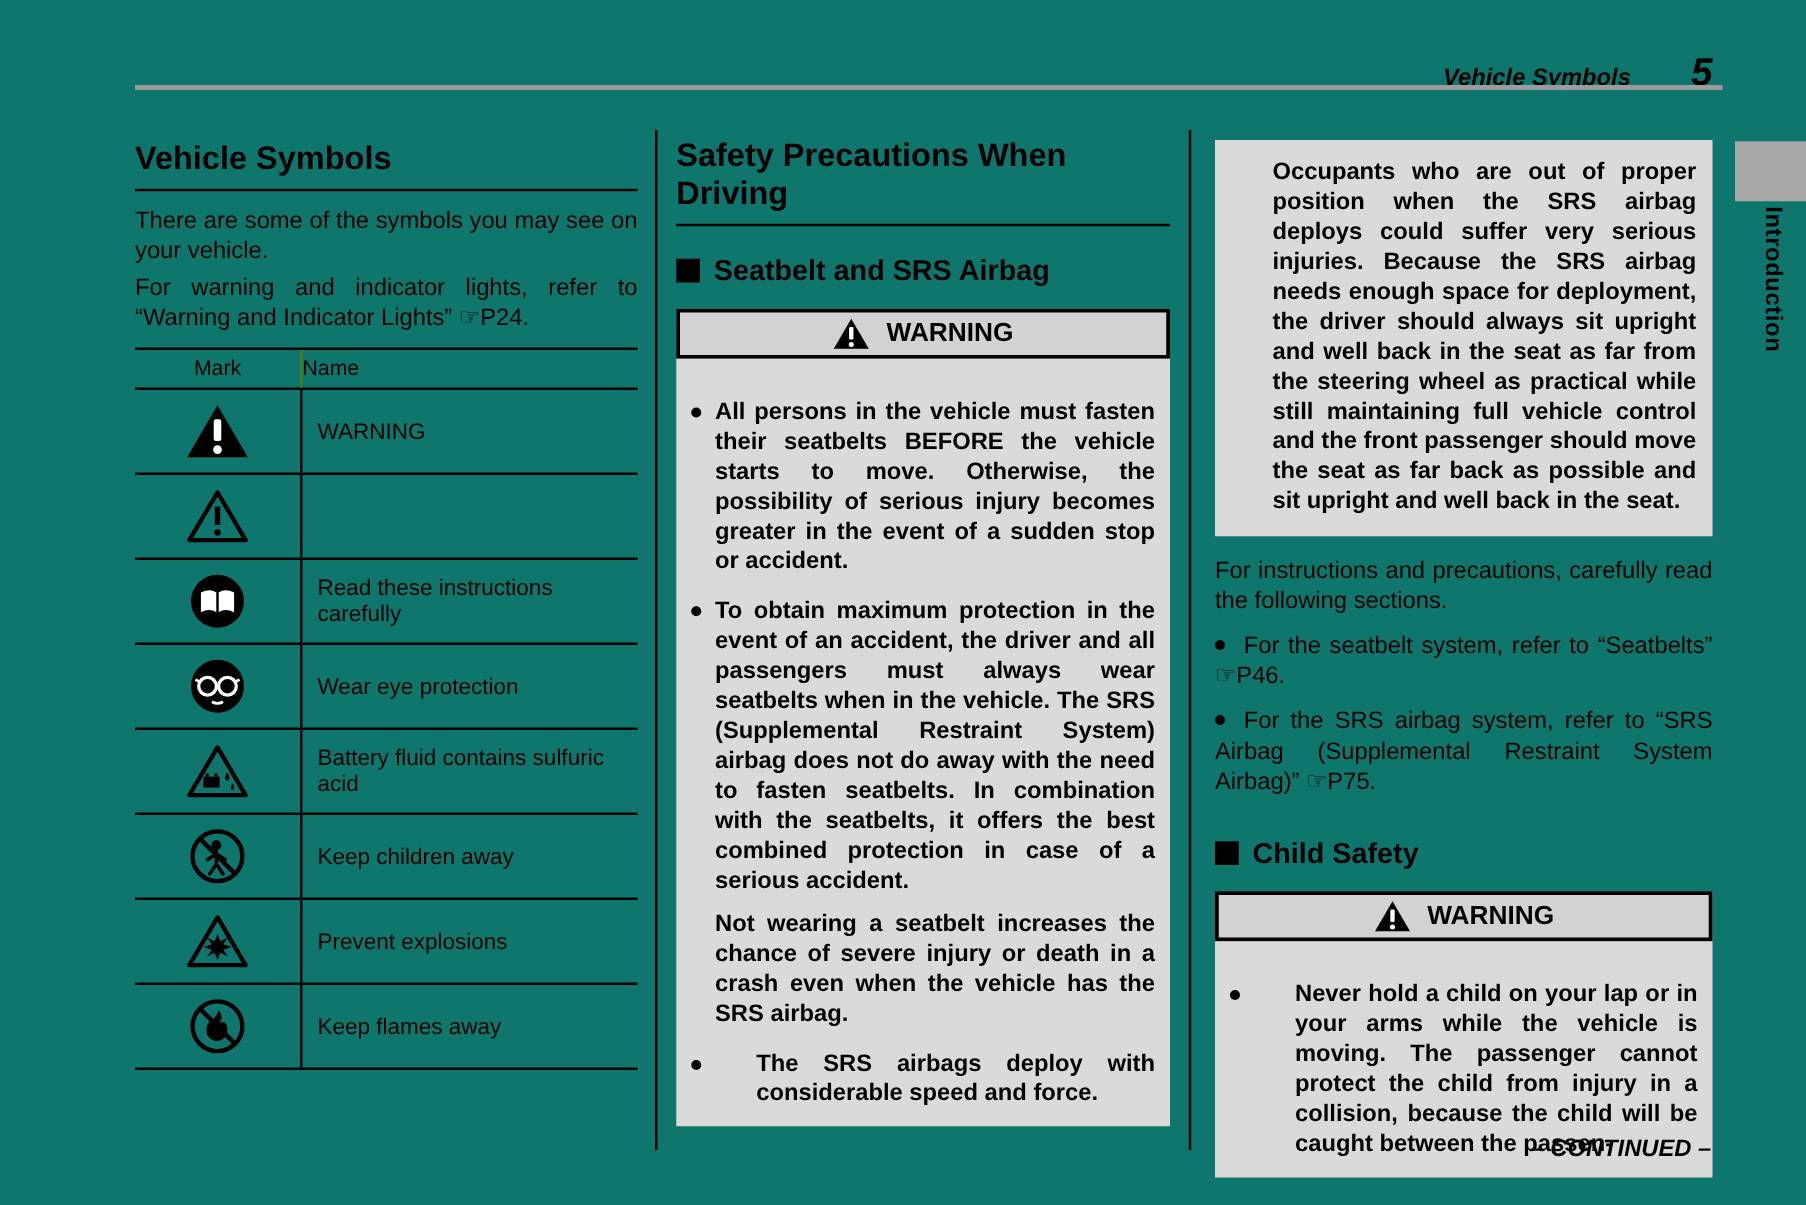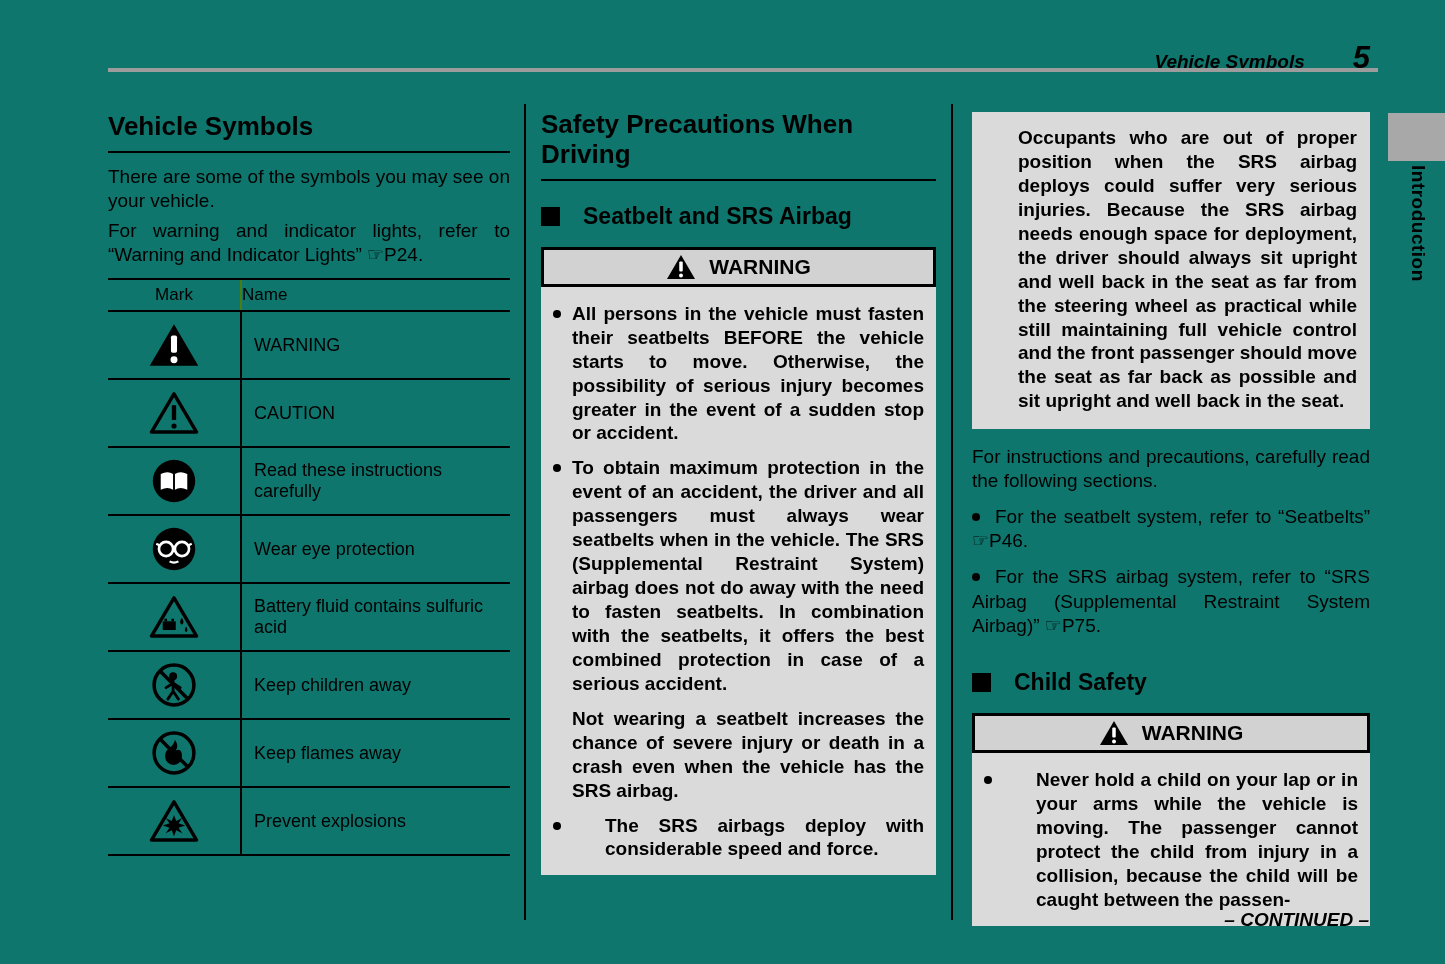--- a/index.html
+++ b/index.html
@@ -20,36 +20,36 @@
   .col-left{position:absolute;left:108px;top:112px;width:402px;}
   .col-mid{position:absolute;left:541px;top:110px;width:395px;}
   .col-right{position:absolute;left:972px;top:112px;width:398px;}
   .vdiv{position:absolute;top:104px;width:2px;height:816px;background:#000;}
   .vdiv1{left:524px;}
   .vdiv2{left:951px;}
 
   
   .col-title{font-size:26px;font-weight:bold;line-height:1.15;margin:0;padding-bottom:9px;border-bottom:2px solid #000;}
   .para{font-size:19px;line-height:1.27;margin-top:12px;text-align:justify;}
-  .section{display:flex;align-items:center;gap:23px;font-size:23px;font-weight:bold;margin:22px 0 17px;}
+  .section{display:flex;align-items:center;gap:11px;font-size:23px;font-weight:bold;margin:22px 0 17px;}
   .sq{width:19px;height:19px;background:#000;flex:none;}
 
   
   .sym-table{margin-top:11px;border-top:2px solid #000;}
   .sym-header{display:flex;align-items:center;height:30px;border-bottom:2px solid #000;font-size:17px;}
   .sym-header .mark-h{width:132px;text-align:center;border-right:2px solid #4d7c0f;height:100%;line-height:30px;}
   .sym-header .name-h{flex:1;}
   .sym-row{display:flex;align-items:stretch;height:66px;border-bottom:2px solid #000;}
   .mark-cell{width:132px;border-right:2px solid #000;display:flex;align-items:center;justify-content:center;flex:none;}
   .name-cell{flex:1;display:flex;align-items:center;padding:4px 8px 4px 12px;font-size:18px;line-height:1.18;}
 
   
   .warn-head{border:3px solid #000;background:#d2d2d2;height:34px;display:flex;align-items:center;justify-content:center;gap:13px;font-size:21px;font-weight:bold;}
   .warn-body{background:#dadada;padding:15px 12px 14px 12px;}
-  .wb{display:flex;gap:11px;margin-bottom:11px;}
+  .wb{display:flex;gap:11px;margin-bottom:11px;margin-top:16px;}
   .wb:last-child{margin-bottom:0;gap:44px;}
   .dot{width:8px;height:8px;border-radius:50%;background:#000;margin-top:8px;flex:none;}
   .btxt{flex:1;font-size:19px;font-weight:bold;line-height:1.26;text-align:justify;}
   .wb-cont{margin:0 0 11px 19px;font-size:19px;font-weight:bold;line-height:1.26;text-align:justify;}
 
   
   .warn-cont{background:#dadada;padding:14px 13px 16px 46px;font-size:19px;font-weight:bold;line-height:1.26;text-align:justify;}
   .r-para{font-size:19px;line-height:1.27;margin-top:16px;text-align:justify;}
   .r-bullet{font-size:19px;line-height:1.3;margin-top:11px;text-align:justify;}
   .idot{display:inline-block;width:8px;height:8px;border-radius:50%;background:#000;margin-right:15px;vertical-align:2px;}
@@ -97,21 +97,20 @@
       </div>
 
       <div class="sym-row">
         <div class="mark-cell">
           <svg width="52" height="46" viewBox="0 0 60 52">
             <polygon points="30,4 56,48 4,48" fill="none" stroke="#000" stroke-width="4" stroke-linejoin="round"></polygon>
             <rect x="27.5" y="17" width="5" height="17" fill="#000"></rect>
             <circle cx="30" cy="41" r="3" fill="#000"></circle>
           </svg>
         </div>
-        <div class="name-cell">CAUTION</div>
       </div>
 
       <div class="sym-row">
         <div class="mark-cell">
           <svg width="46" height="46" viewBox="0 0 52 52">
             <circle cx="26" cy="26" r="24" fill="#000"></circle>
             <path d="M11 18 Q19 14 25 18 L25 36 Q19 32 11 36 Z" fill="#fff"></path>
             <path d="M41 18 Q33 14 27 18 L27 36 Q33 32 41 36 Z" fill="#fff"></path>
             <line x1="26" y1="17" x2="26" y2="36" stroke="#000" stroke-width="1.5"></line>
           </svg>
@@ -154,37 +153,37 @@
             <circle cx="25" cy="16" r="4.5" fill="#000"></circle>
             <path d="M25 21 L25 33 M25 24 L17 29 M25 24 L33 29 M25 33 L19 42 M25 33 L31 42" stroke="#000" stroke-width="3.2" fill="none" stroke-linecap="round"></path>
             <line x1="10.5" y1="10.5" x2="41.5" y2="41.5" stroke="#000" stroke-width="4"></line>
           </svg>
         </div>
         <div class="name-cell">Keep children away</div>
       </div>
 
       <div class="sym-row">
         <div class="mark-cell">
+          <svg width="52" height="46" viewBox="0 0 60 52">
+            <polygon points="30,4 56,48 4,48" fill="none" stroke="#000" stroke-width="4" stroke-linejoin="round"></polygon>
+            <path d="M30 19 l2.6 7 7-3.4 -4.4 6.1 7.8 2.6 -7.8 2.6 4.4 6.1 -7 -3.4 -2.6 7 -2.6 -7 -7 3.4 4.4 -6.1 -7.8 -2.6 7.8 -2.6 -4.4 -6.1 7 3.4 z" fill="#000"></path>
+          </svg>
+        </div>
+        <div class="name-cell">Prevent explosions</div>
+      </div>
+
+      <div class="sym-row">
+        <div class="mark-cell">
           <svg width="46" height="46" viewBox="0 0 52 52">
             <circle cx="26" cy="26" r="22.5" fill="none" stroke="#000" stroke-width="4"></circle>
             <path d="M27 11 q5 7 1 12 q7 -3 7 7 a9.5 9.5 0 0 1 -19 0 q0 -7 5 -10 q5 -3 6 -9" fill="#000"></path>
             <line x1="10.5" y1="10.5" x2="41.5" y2="41.5" stroke="#000" stroke-width="4"></line>
           </svg>
         </div>
         <div class="name-cell">Keep flames away</div>
-      </div>
-
-      <div class="sym-row">
-        <div class="mark-cell">
-          <svg width="52" height="46" viewBox="0 0 60 52">
-            <polygon points="30,4 56,48 4,48" fill="none" stroke="#000" stroke-width="4" stroke-linejoin="round"></polygon>
-            <path d="M30 19 l2.6 7 7-3.4 -4.4 6.1 7.8 2.6 -7.8 2.6 4.4 6.1 -7 -3.4 -2.6 7 -2.6 -7 -7 3.4 4.4 -6.1 -7.8 -2.6 7.8 -2.6 -4.4 -6.1 7 3.4 z" fill="#000"></path>
-          </svg>
-        </div>
-        <div class="name-cell">Prevent explosions</div>
       </div>
     </div>
   </div>
 
   <div class="col-mid">
     <h1 class="col-title">Safety Precautions When Driving</h1>
 
     <div class="section">
       <span class="sq"></span>
       <span>Seatbelt and SRS Airbag</span>

